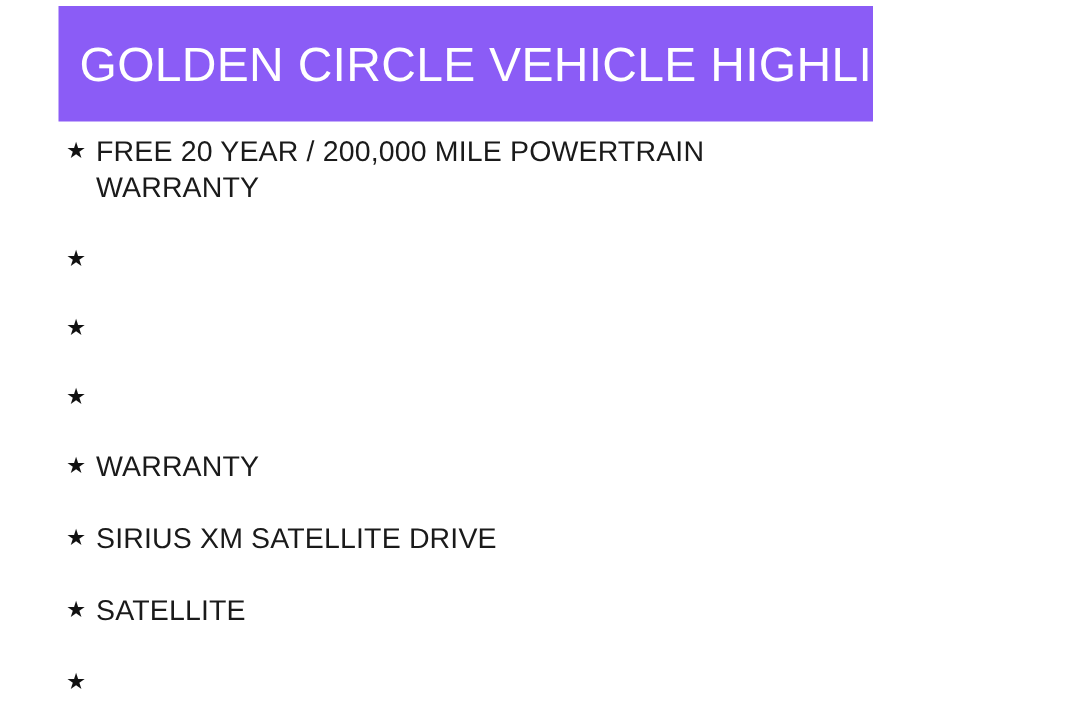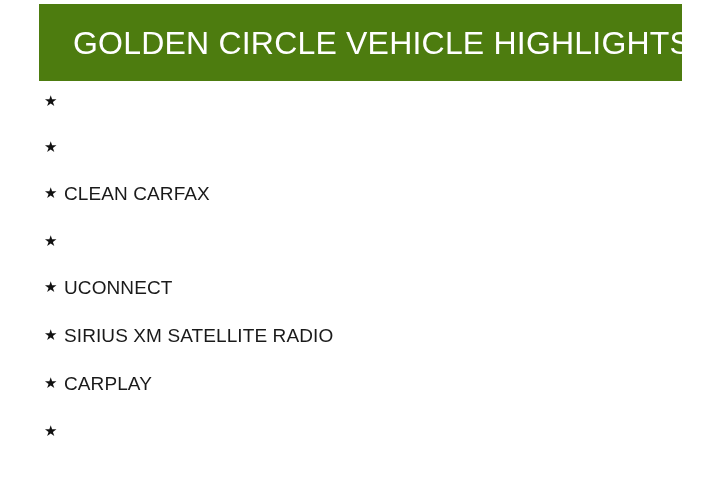--- a/index.html
+++ b/index.html
@@ -17,27 +17,27 @@
     position: relative;
     width: 720px;
     height: 480px;
     background: #ffffff;
     box-sizing: border-box;
   }
   .header-bar {
     position: absolute;
     left: 39px;
     top: 4px;
-    width: 643px;
+    width: 543px;
     height: 77px;
-    background: #4d7c0f;
+    background: #8b5cf6;
     display: flex;
     align-items: center;
     box-sizing: border-box;
-    padding-left: 34px;
+    padding-left: 14px;
   }
   .header-title {
     color: #ffffff;
     font-family: "Liberation Sans", sans-serif;
     font-size: 32px;
     font-weight: 400;
     letter-spacing: 0.2px;
     line-height: 1;
     white-space: nowrap;
   }
@@ -83,48 +83,48 @@
 <div class="sheet">
 
   <div class="header-bar">
     <span class="header-title">GOLDEN CIRCLE VEHICLE HIGHLIGHTS</span>
   </div>
 
   <ul class="highlights-list">
 
     <li class="highlight-item">
       <span class="bullet-star">★</span>
+      <span class="item-label">FREE 20 YEAR / 200,000 MILE POWERTRAIN WARRANTY</span>
     </li>
 
     <li class="highlight-item">
       <span class="bullet-star">★</span>
     </li>
 
     <li class="highlight-item">
       <span class="bullet-star">★</span>
-      <span class="item-label">CLEAN CARFAX</span>
     </li>
 
     <li class="highlight-item">
       <span class="bullet-star">★</span>
     </li>
 
     <li class="highlight-item">
       <span class="bullet-star">★</span>
-      <span class="item-label">UCONNECT</span>
+      <span class="item-label">WARRANTY</span>
     </li>
 
     <li class="highlight-item">
       <span class="bullet-star">★</span>
-      <span class="item-label">SIRIUS XM SATELLITE RADIO</span>
+      <span class="item-label">SIRIUS XM SATELLITE DRIVE</span>
     </li>
 
     <li class="highlight-item">
       <span class="bullet-star">★</span>
-      <span class="item-label">CARPLAY</span>
+      <span class="item-label">SATELLITE</span>
     </li>
 
     <li class="highlight-item">
       <span class="bullet-star">★</span>
     </li>
 
   </ul>
 
 </div>
 

